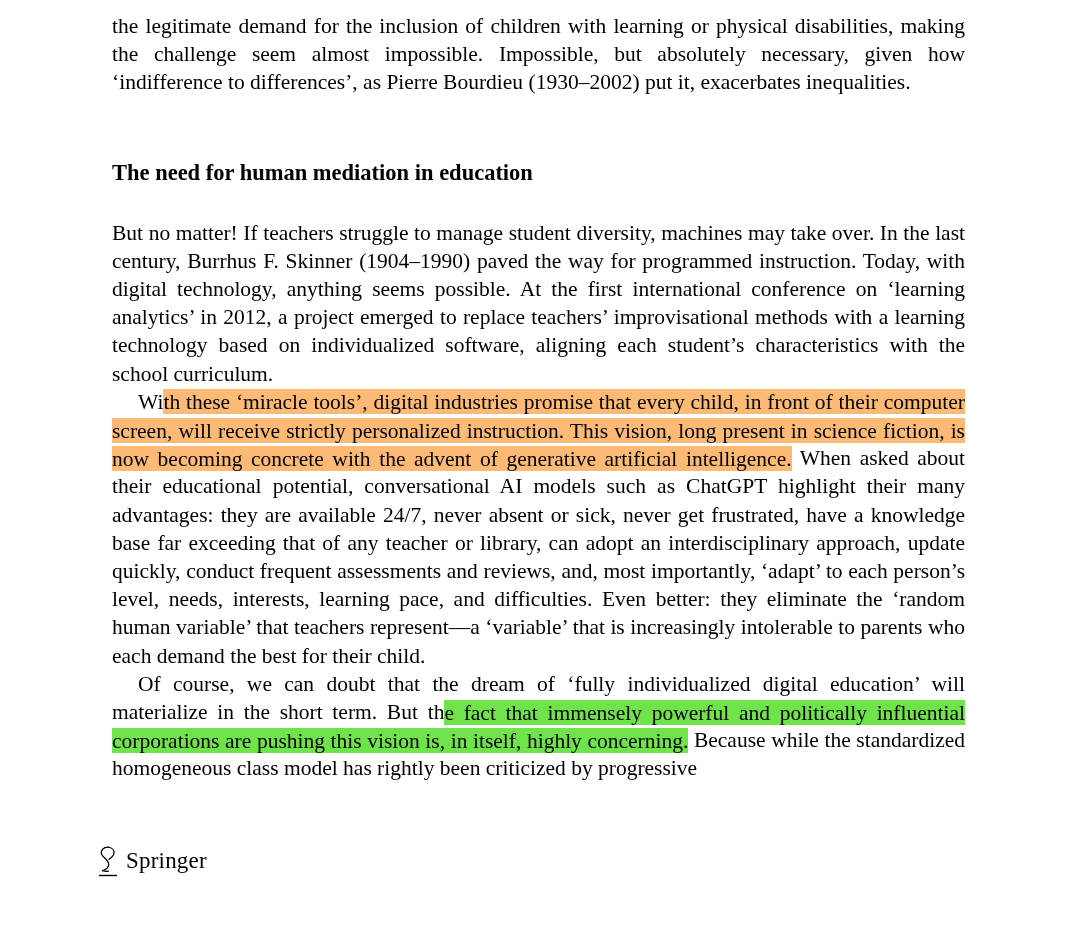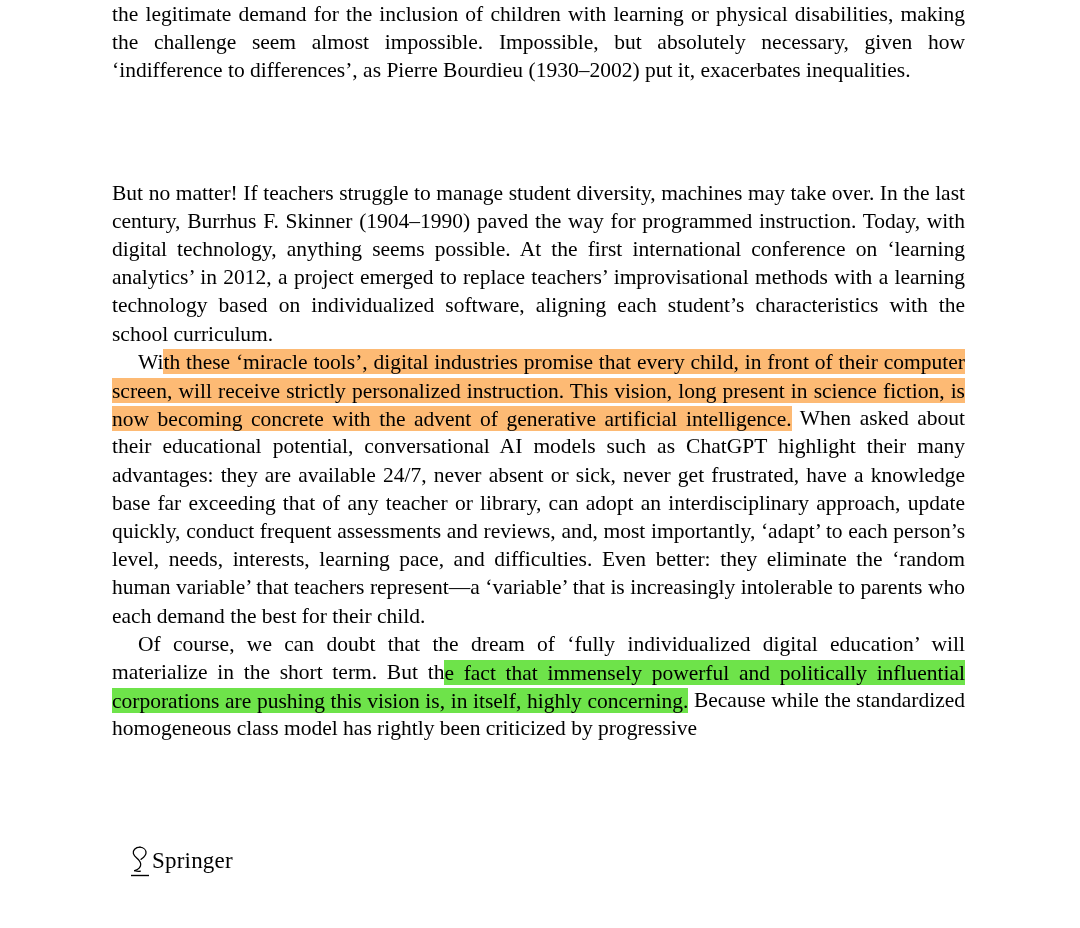--- a/index.html
+++ b/index.html
@@ -16,21 +16,21 @@
   }
   .page {
     position: relative;
     width: 1080px;
     height: 928px;
     overflow: hidden;
   }
   .column {
     position: absolute;
     left: 112px;
-    top: 0px;
+    top: 12px;
     width: 853px;
   }
   p {
     margin: 0;
     font-size: 21.5px;
     line-height: 28.2px;
     text-align: justify;
     text-justify: inter-word;
     hyphens: none;
   }
@@ -60,25 +60,25 @@
     -webkit-box-decoration-break: clone;
   }
   .hl-green {
     background-color: #6ee34a;
     padding: 0.5px 0;
     box-decoration-break: clone;
     -webkit-box-decoration-break: clone;
   }
   .footer {
     position: absolute;
-    left: 128px;
+    left: 96px;
     top: 845px;
     display: flex;
     align-items: center;
-    gap: 0;
+    gap: 6px;
   }
   .springer-logo {
     width: 24px;
     height: 32px;
     display: block;
   }
   .springer-text {
     font-size: 23px;
     font-family: "Liberation Serif", serif;
     letter-spacing: 0.2px;
@@ -90,20 +90,21 @@
 </head>
 <body>
 
 <div class="page">
   <div class="column">
 
     <p class="para-continued">the legitimate demand for the inclusion of children with learning or physical disabilities, making the challenge seem almost impossible. Impossible, but absolutely necessary, given how ‘indifference to differences’, as Pierre Bourdieu (1930–2002) put it, exacerbates inequalities.</p>
 
     <div class="gap-after-intro"></div>
 
+    <h2 class="section-heading">The need for human mediation in education</h2>
 
     <div class="gap-after-heading"></div>
 
     <div class="body-block">
 
       <p class="para-continued">But no matter! If teachers struggle to manage student diversity, machines may take over. In the last century, Burrhus F. Skinner (1904–1990) paved the way for programmed instruction. Today, with digital technology, anything seems possible. At the first international conference on ‘learning analytics’ in 2012, a project emerged to replace teachers’ improvisational methods with a learning technology based on individualized software, aligning each student’s characteristics with the school curriculum.</p>
 
       <p class="para-indent"><span>Wi</span><span class="hl-yellow">th these ‘miracle tools’, digital industries promise that every child, in front of their computer screen, will receive strictly personalized instruction. This vision, long present in science fiction, is now becoming concrete with the advent of generative artificial intelligence.</span><span> When asked about their educational potential, conversational AI models such as ChatGPT highlight their many advantages: they are available 24/7, never absent or sick, never get frustrated, have a knowledge base far exceeding that of any teacher or library, can adopt an interdisciplinary approach, update quickly, conduct frequent assessments and reviews, and, most importantly, ‘adapt’ to each person’s level, needs, interests, learning pace, and difficulties. Even better: they eliminate the ‘random human variable’ that teachers represent—a ‘variable’ that is increasingly intolerable to parents who each demand the best for their child.</span></p>
 
       <p class="para-indent"><span>Of course, we can doubt that the dream of ‘fully individualized digital education’ will materialize in the short term. But th</span><span class="hl-green">e fact that immensely powerful and politically influential corporations are pushing this vision is, in itself, highly concerning.</span><span> Because while the standardized homogeneous class model has rightly been criticized by progressive</span></p>

